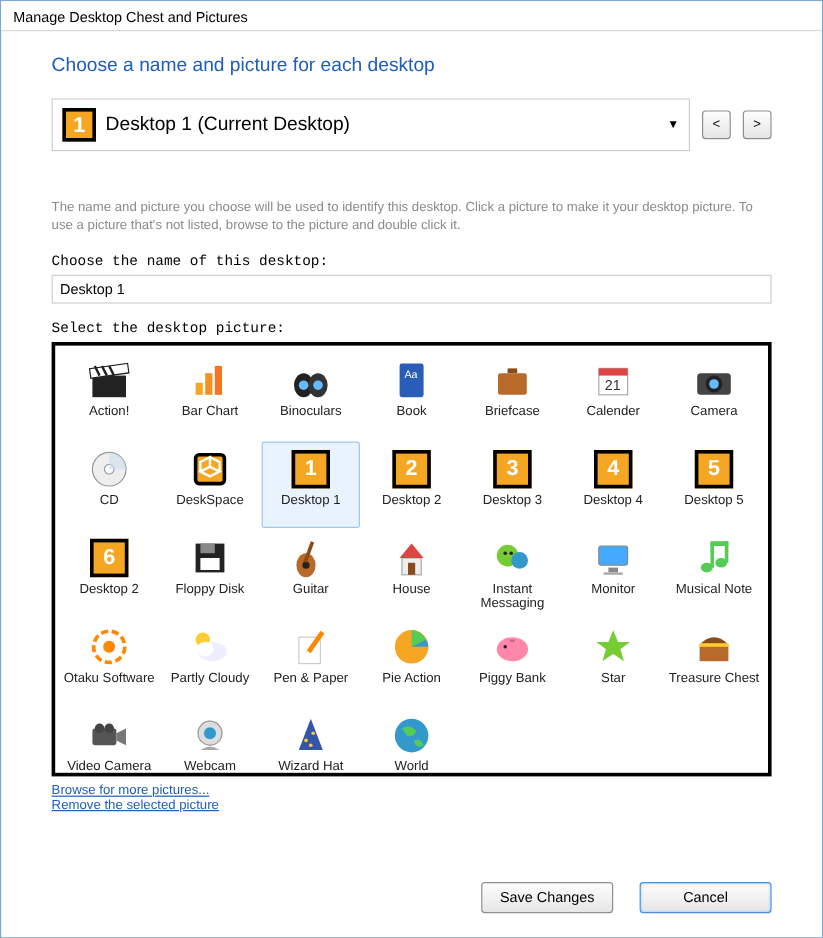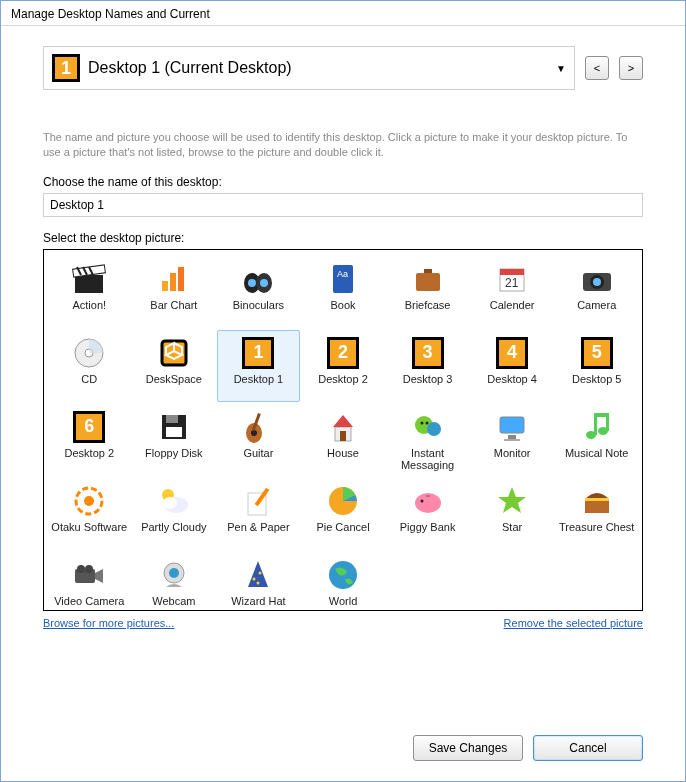--- a/index.html
+++ b/index.html
@@ -80,31 +80,32 @@
 .help-text {
   color: #8a8a8a;
   font-size: 11px;
   line-height: 1.4;
   margin-bottom: 14px;
   margin-top: 40px;
 }
 .field-label {
   font-size: 12px;
   margin-bottom: 4px;
+  font-family: Liberation Mono, monospace;
 }
 .text-input {
   width: 100%;
   border: 1px solid #cfcfcf;
   padding: 4px 6px;
   font-size: 12px;
   font-family: inherit;
   margin-bottom: 14px;
 }
 .icon-area {
-  border: 1px solid #000000;
+  border: 3px solid #000000;
   padding: 6px 4px;
   height: 362px;
 }
 .icon-grid {
   display: grid;
   grid-template-columns: repeat(7, 1fr);
   gap: 2px 2px;
 }
 .icon-cell {
   display: flex;
@@ -131,32 +132,33 @@
   color: #222;
   min-height: 26px;
   display: flex;
   align-items: flex-start;
   justify-content: center;
 }
 .links-row {
   display: flex;
   justify-content: space-between;
   margin-top: 6px;
+  flex-direction: column;
 }
 .link {
   color: #1f5dbb;
   text-decoration: underline;
   font-size: 11px;
   cursor: pointer;
 }
 .button-row {
   padding: 18px 42px 20px;
   display: flex;
   justify-content: flex-end;
-  gap: 10px;
+  gap: 22px;
 }
 .btn {
   min-width: 110px;
   height: 26px;
   border: 1px solid #8f8f8f;
   border-radius: 3px;
   background: linear-gradient(#fdfdfd,#e6e6e6);
   font-size: 12px;
   cursor: pointer;
   font-family: inherit;
@@ -172,24 +174,25 @@
   border: 3px solid #000;
   display: flex; align-items: center; justify-content: center;
   font-weight: bold; color: #fff; font-size: 18px;
 }
 </style>
 </head>
 <body>
 
 <div class="window">
   <div class="titlebar">
-    <span>Manage Desktop Names and Current</span>
+    <span>Manage Desktop Chest and Pictures</span>
   </div>
 
   <div class="content">
+    <div class="heading">Choose a name and picture for each desktop</div>
 
     <div class="selector-row">
       <div class="combo">
         <div class="num-badge">1</div>
         <span class="combo-label">Desktop 1 (Current Desktop)</span>
         <span class="caret">▼</span>
       </div>
       <button class="nav-btn">&lt;</button>
       <button class="nav-btn">&gt;</button>
     </div>
@@ -382,21 +385,21 @@
               </svg>
             </div>
             <div class="lbl">Pen &amp; Paper</div>
           </div>
           <div class="icon-cell">
             <div class="ic">
               <svg width="36" height="36" viewBox="0 0 36 36">
                 <use href="#svg-pie"></use>
               </svg>
             </div>
-            <div class="lbl">Pie Cancel</div>
+            <div class="lbl">Pie Action</div>
           </div>
           <div class="icon-cell">
             <div class="ic">
               <svg width="36" height="36" viewBox="0 0 36 36">
                 <use href="#svg-piggy"></use>
               </svg>
             </div>
             <div class="lbl">Piggy Bank</div>
           </div>
           <div class="icon-cell">

